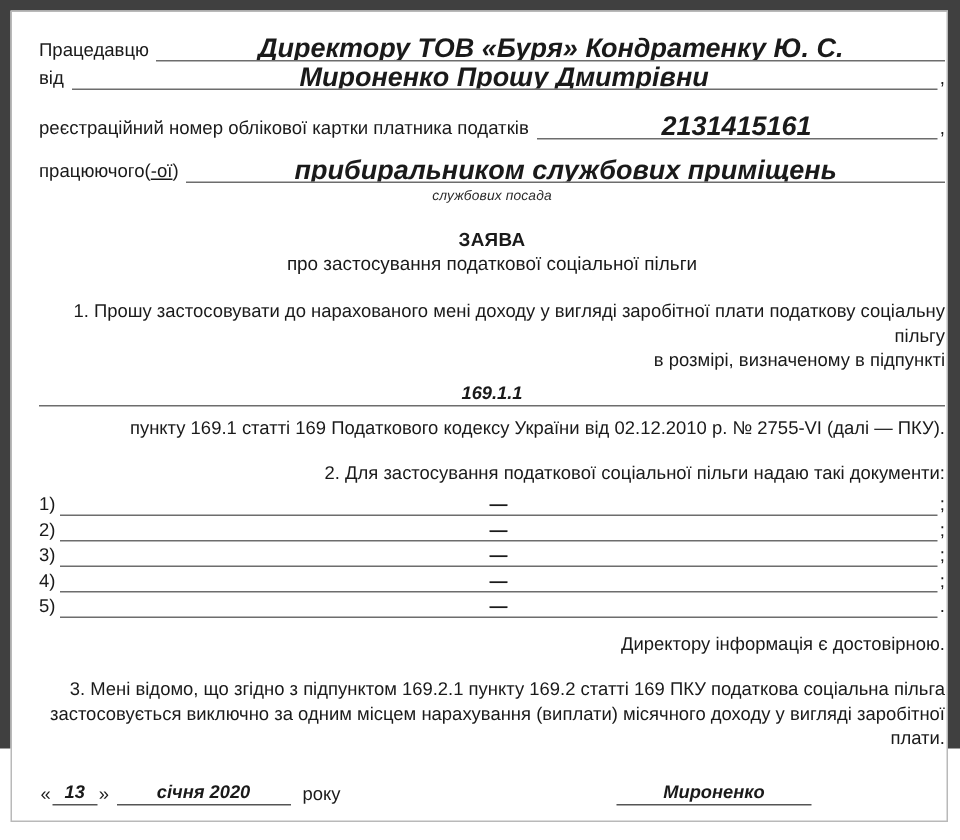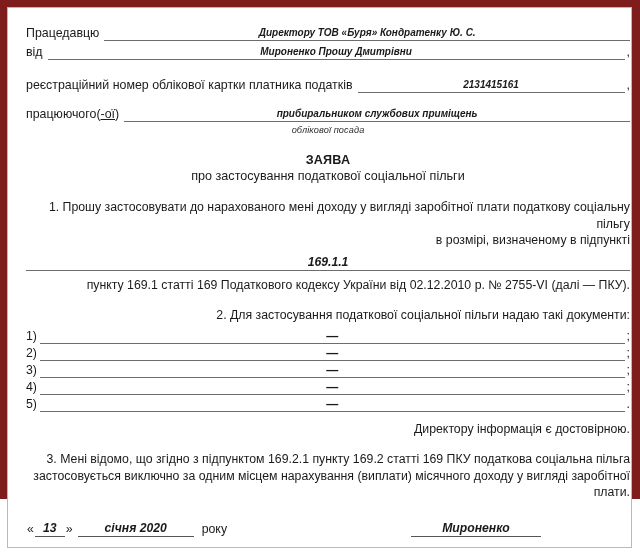--- a/index.html
+++ b/index.html
@@ -13,21 +13,21 @@
     height: 560px;
     font-family: "Liberation Sans", sans-serif;
     color: #1a1a1a;
     overflow: hidden;
   }
 
   .page {
     position: relative;
     width: 640px;
     height: 499px;
-    background: #7f1d1d;
+    background: #404040;
     box-sizing: border-box;
   }
 
   
   .frame {
     position: absolute;
     left: 7px;
     top: 7px;
     width: 625px;
     height: 541px;
@@ -67,21 +67,21 @@
     min-width: 10px;
   }
   .rule > .rule-value {
     position: absolute;
     left: 0;
     right: 0;
     bottom: 0px;
     text-align: center;
     font-style: italic;
     font-weight: bold;
-    font-size: 10px;
+    font-size: 18px;
     line-height: 15px;
     white-space: nowrap;
     overflow: hidden;
   }
   .trail {
     padding-left: 2px;
     font-size: 12.4px;
     line-height: 16px;
     align-self: flex-end;
   }
@@ -275,21 +275,21 @@
       </div>
 
       <div class="spacer-10"></div>
 
       <div class="field-row">
         <span class="field-label"><span>працюючого(</span><span class="u">-ої</span><span>)</span></span>
         <span class="rule">
           <span class="rule-value">прибиральником службових приміщень</span>
         </span>
       </div>
-      <div class="caption">облікової посада</div>
+      <div class="caption">службових посада</div>
 
       <div class="spacer-14"></div>
 
       <div class="doc-title">ЗАЯВА</div>
       <div class="doc-subtitle">про застосування податкової соціальної пільги</div>
 
       <div class="spacer-14"></div>
 
       <p class="para">1. Прошу застосовувати до нарахованого мені доходу у вигляді заробітної плати податкову соціальну пільгу</p>
       <p class="para">в розмірі, визначеному в підпункті</p>

